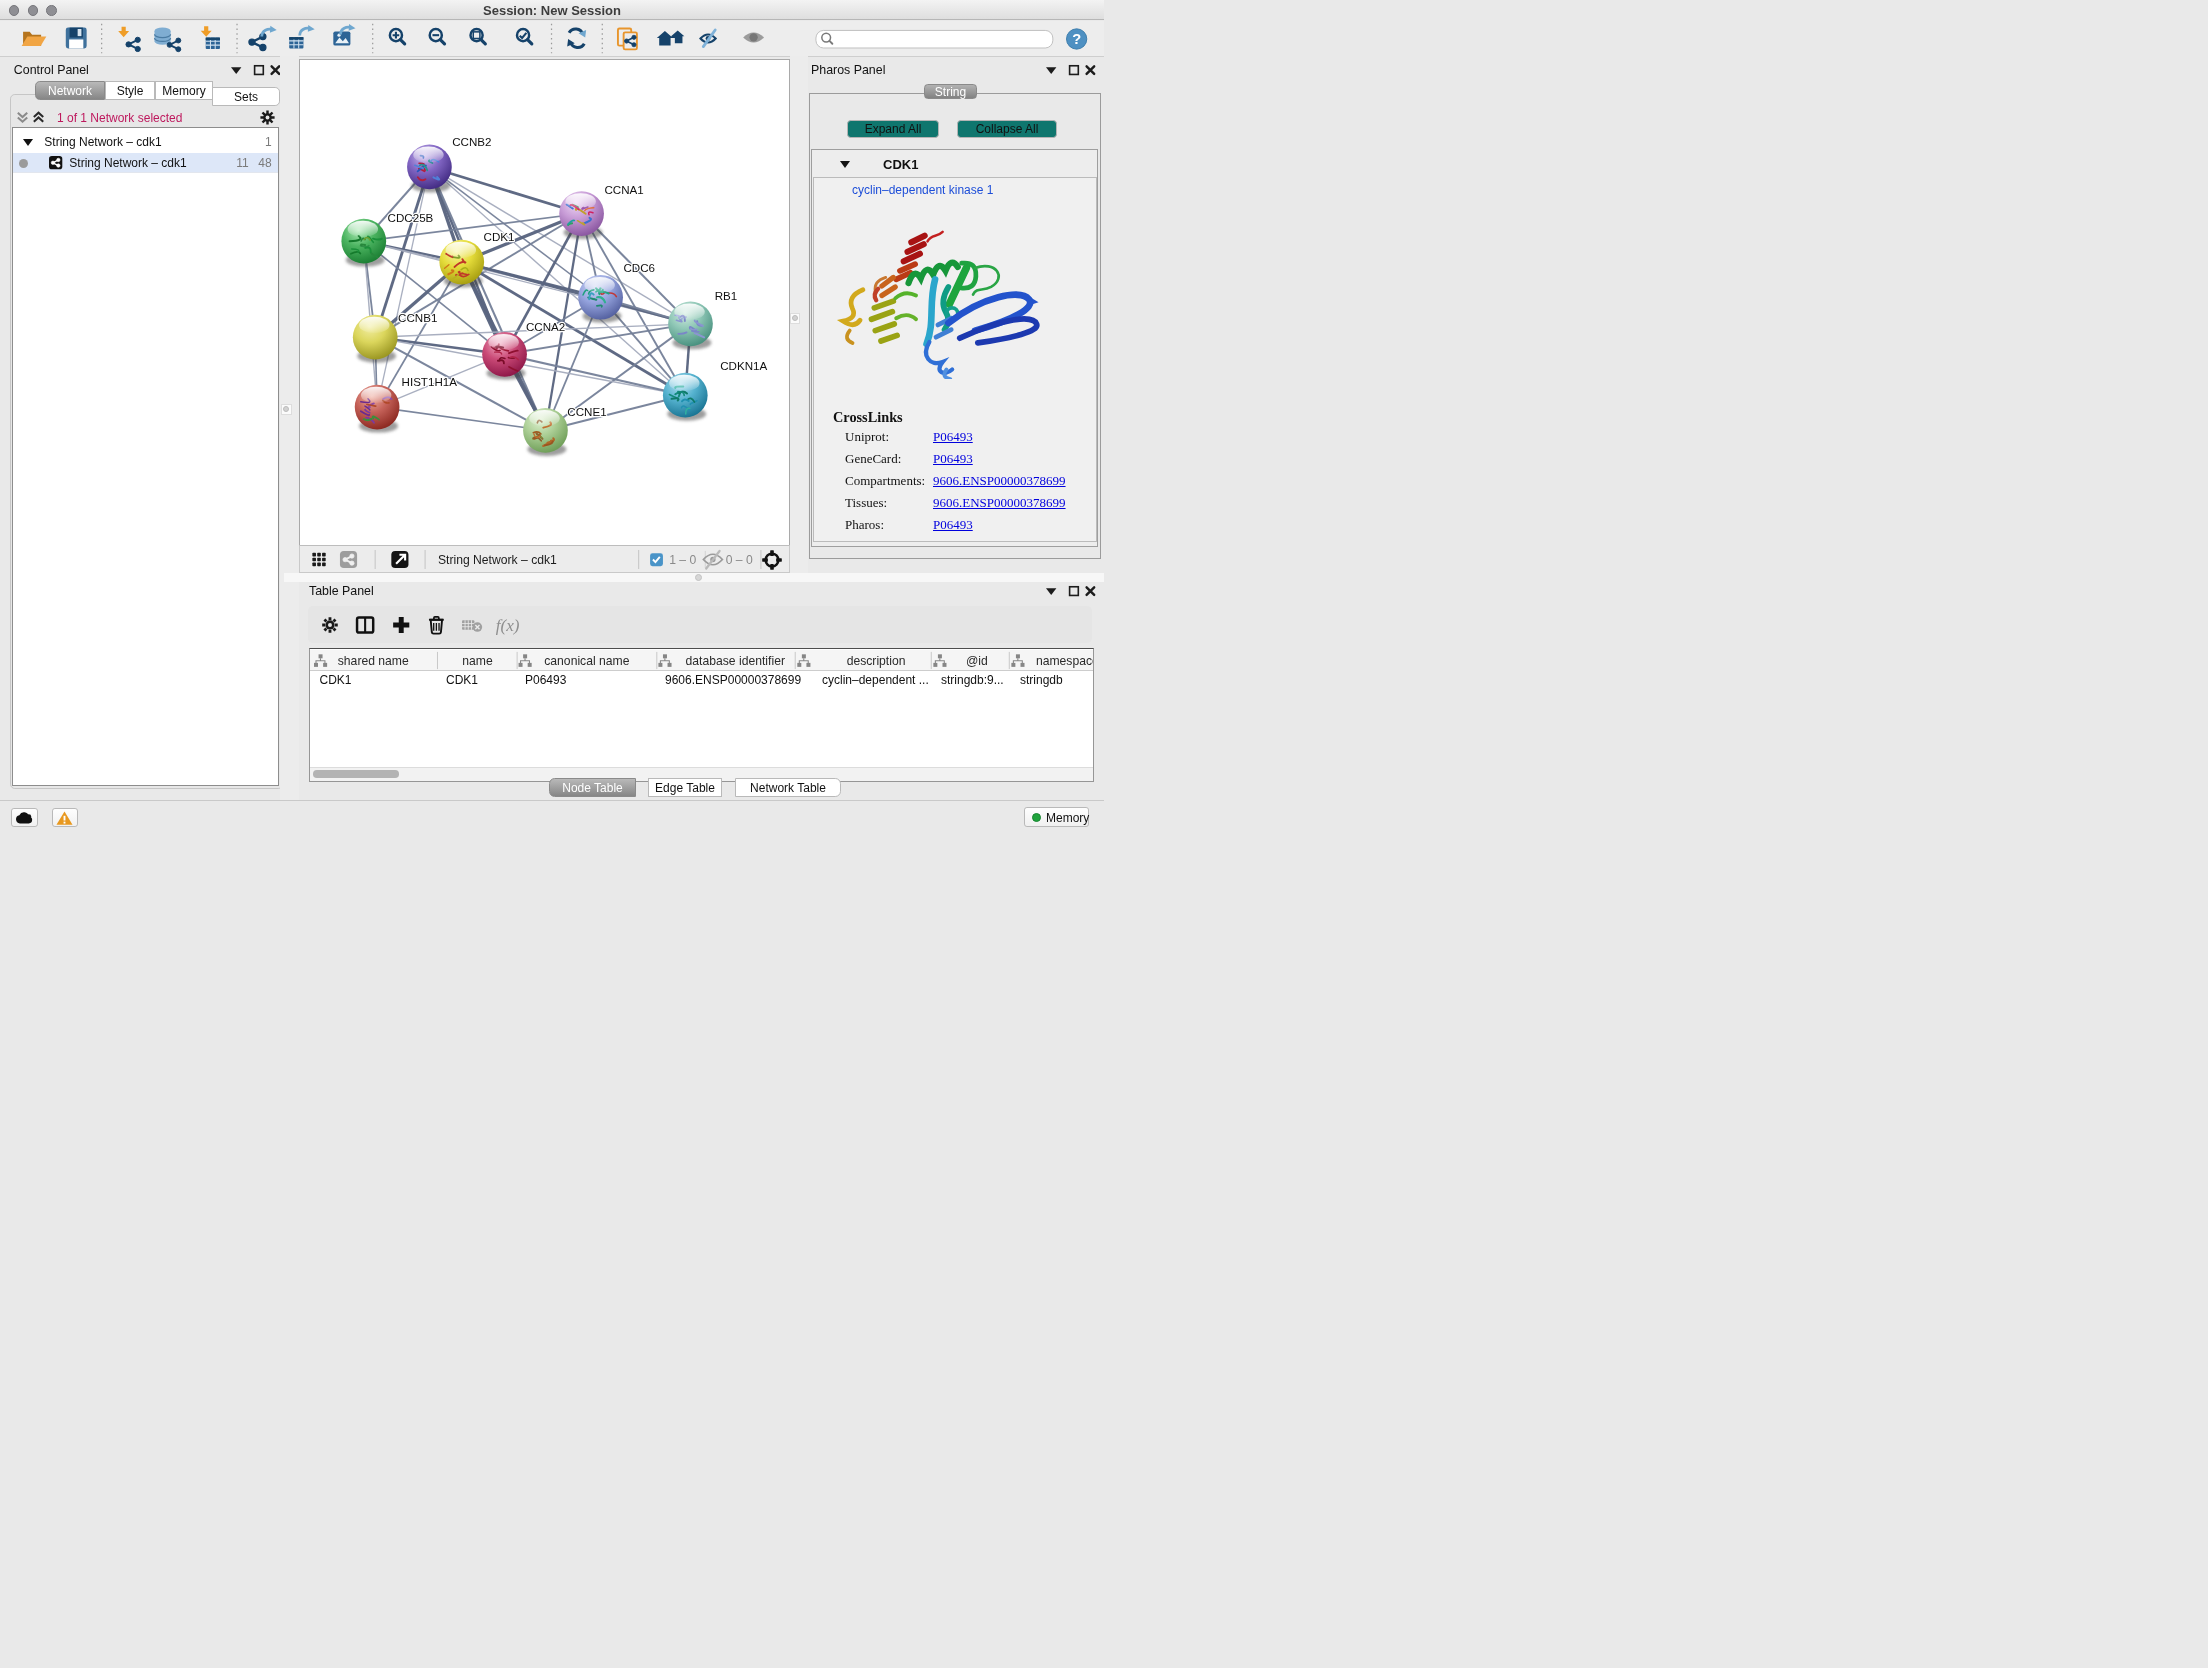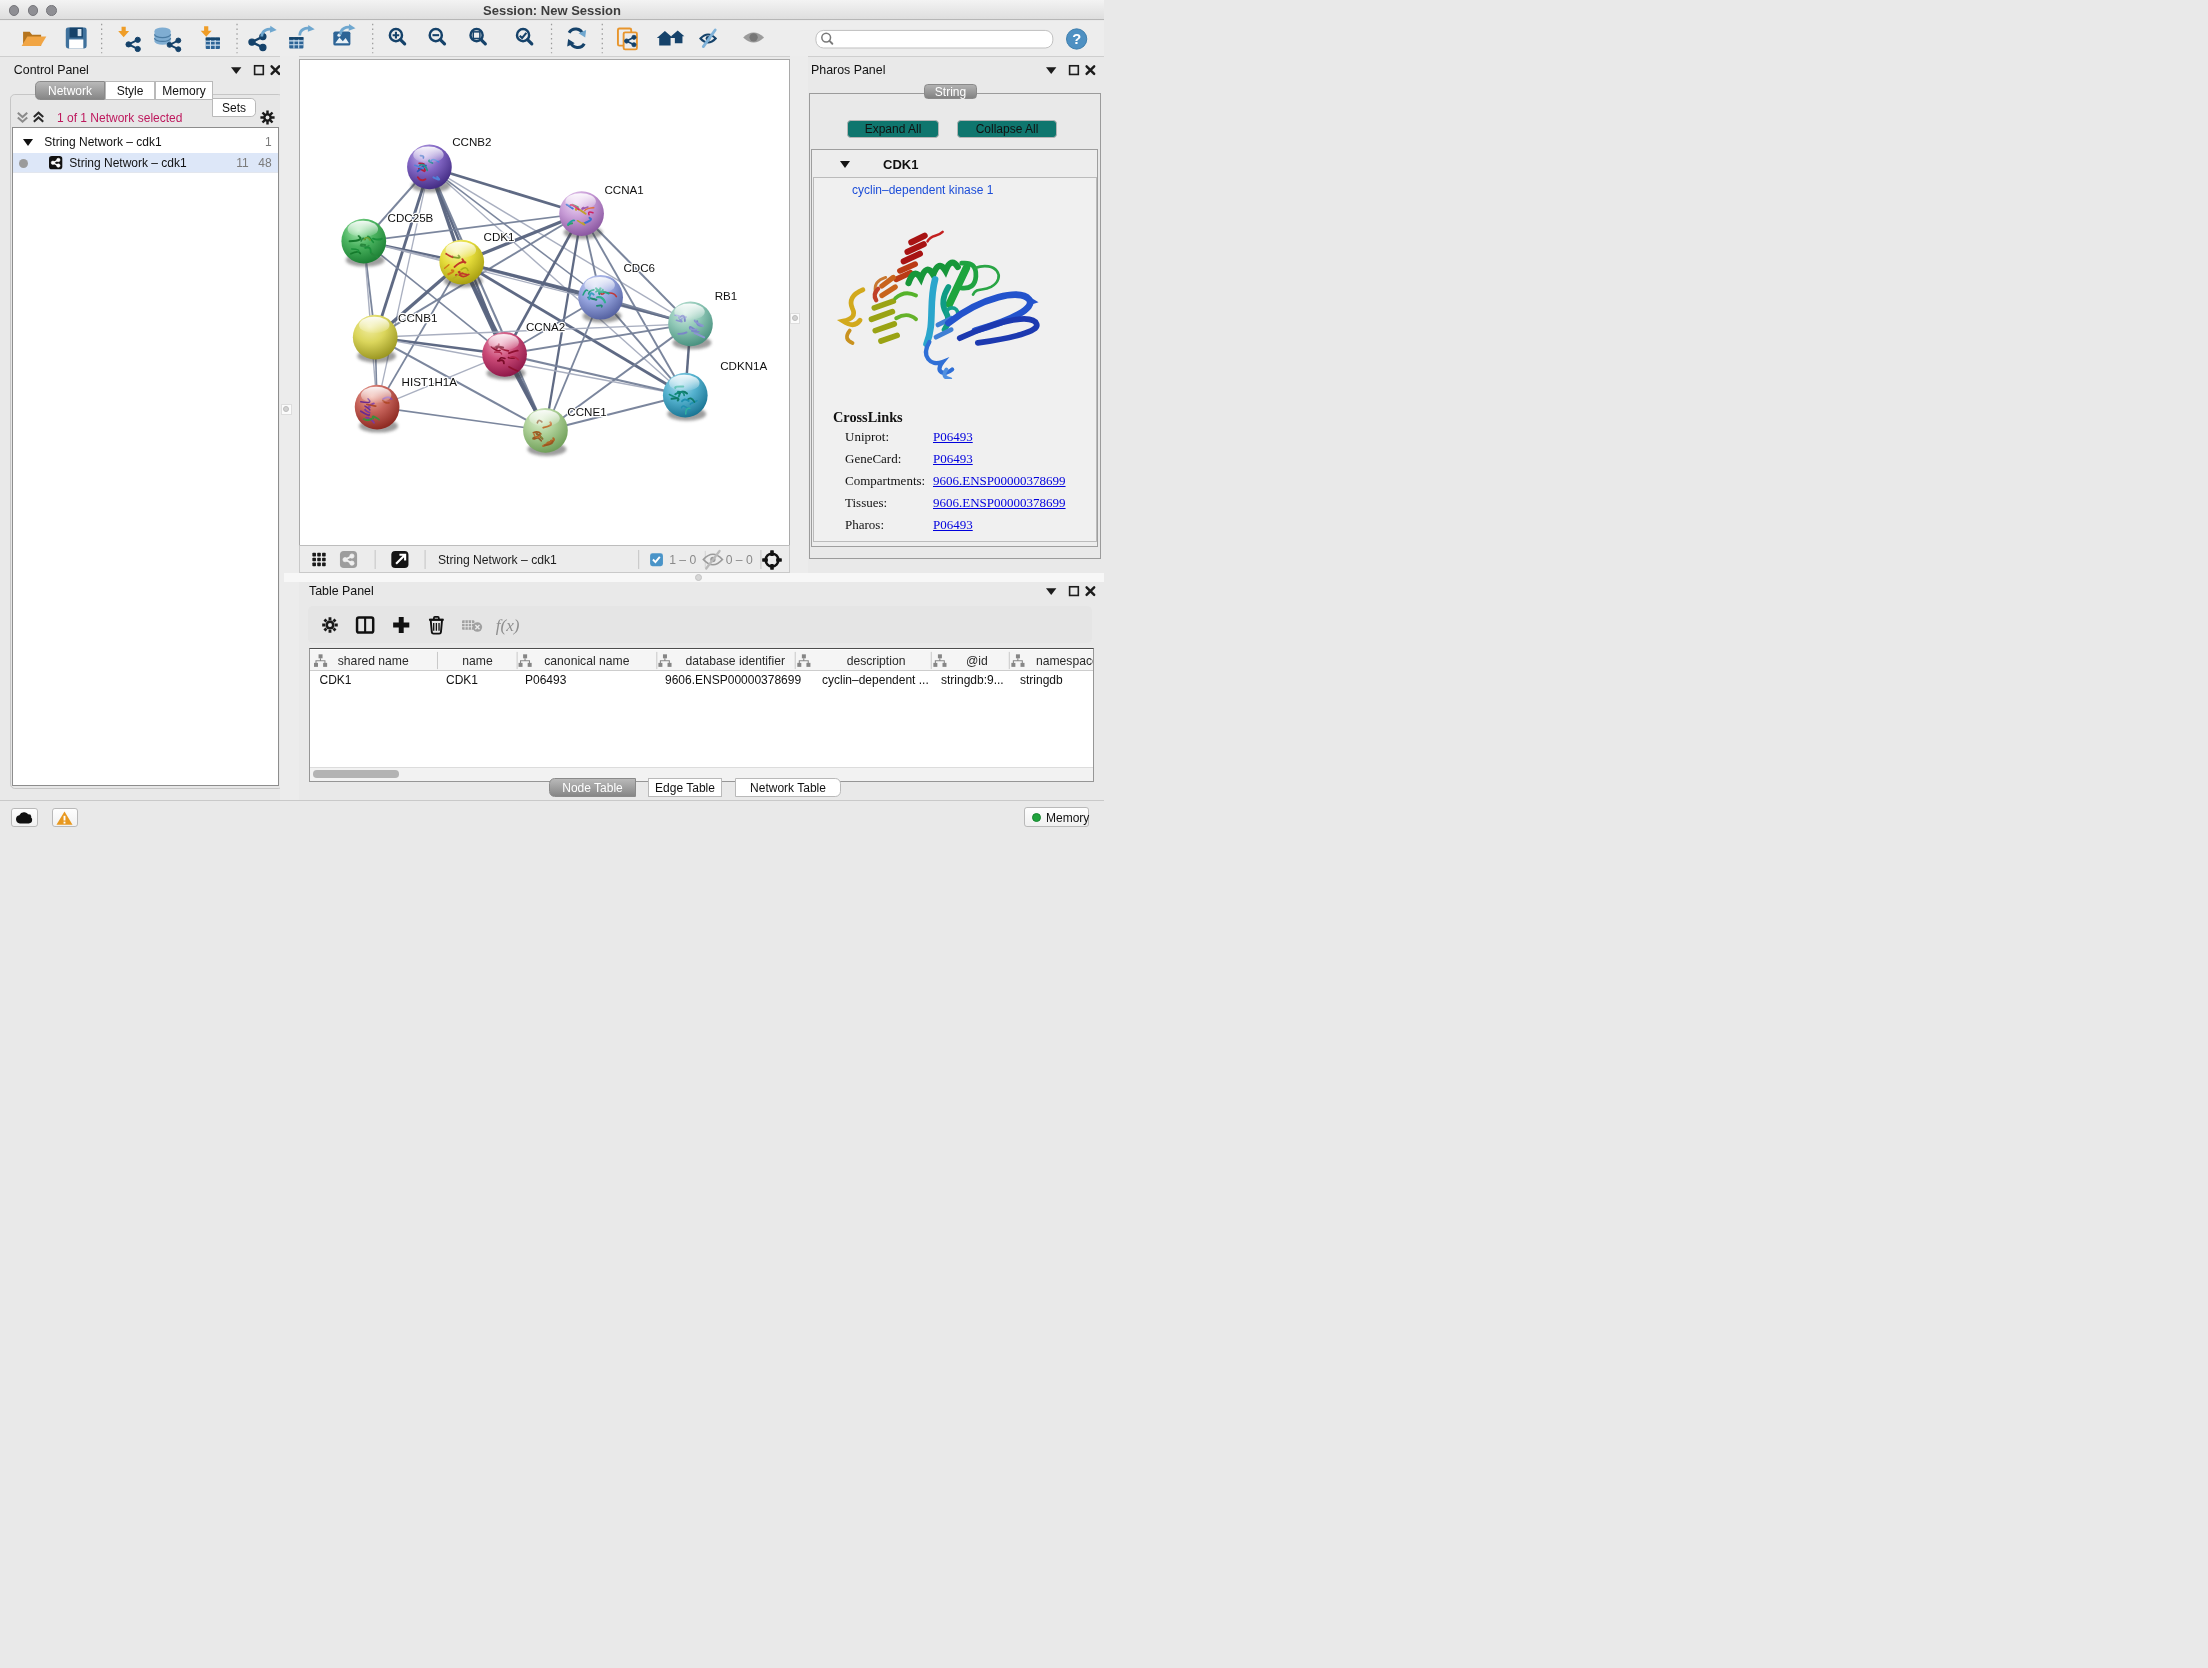--- a/index.html
+++ b/index.html
@@ -127,21 +127,21 @@
 <div class="a phdr" style="left:13.8px;top:63px">Control Panel</div>
 <svg class="a" style="left:231px;top:64px" width="51" height="12.4" viewBox="0 0 54 13">
 <path d="M0,3.5 h11 l-5.5,7 z" fill="#1c1c1c"></path>
 <rect x="25" y="1.8" width="9.2" height="9.2" fill="none" stroke="#1c1c1c" stroke-width="1.7"></rect>
 <path d="M43,2.5 l8,8 M51,2.5 l-8,8" stroke="#1c1c1c" stroke-width="2.6" stroke-linecap="round"></path>
 </svg>
 <div class="a panelbox" style="left:9.5px;top:94px;width:273px;height:695px"></div>
 <div class="a seg sel" style="left:35px;top:81px;width:70px;border-radius:4.8px 0 0 4.8px">Network</div>
 <div class="a seg" style="left:105px;top:81px;width:50px">Style</div>
 <div class="a seg" style="left:155px;top:81px;width:58px">Memory</div>
-<div class="a seg" style="left:212px;top:98px;width:44px;border-radius:0 4.8px 4.8px 0">Sets</div>
+<div class="a seg" style="left:212px;top:87px;width:68px;border-radius:0 4.8px 4.8px 0">Sets</div>
 <svg class="a" style="left:15px;top:109px" width="32" height="16" viewBox="0 0 34 17">
 <g fill="none" stroke="#8b8b8b" stroke-width="2.2">
       <path d="M3,4 l5,4.5 5,-4.5 M3,9 l5,4.5 5,-4.5"></path>
     </g>
 <g fill="none" stroke="#2a2a2a" stroke-width="2.2">
       <path d="M20,8.5 l5,-4.5 5,4.5 M20,13.5 l5,-4.5 5,4.5"></path>
     </g>
 </svg>
 <div class="a" style="left:57px;top:111px;width:190px;text-align:left;font-size:12px;color:#be185d">1 of 1 Network selected</div>
 <svg class="a" style="left:259px;top:109px" width="17" height="17" viewBox="0 0 18 18">

